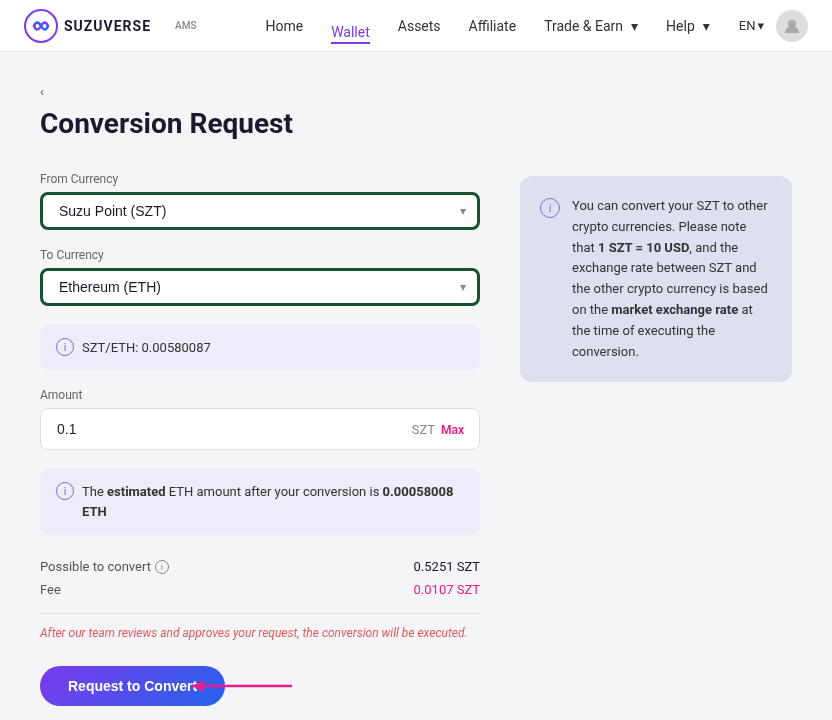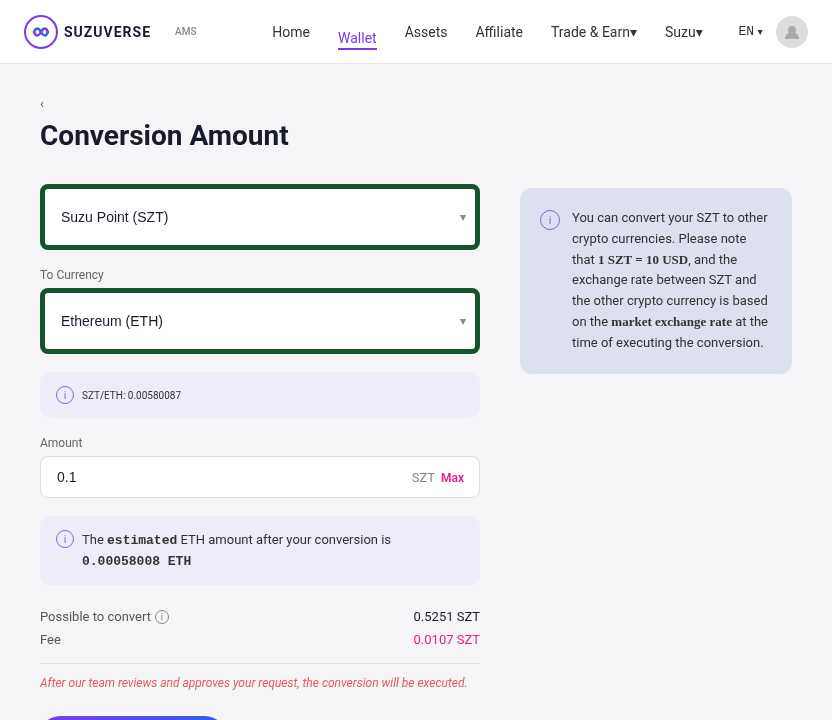--- a/index.html
+++ b/index.html
@@ -6,21 +6,21 @@
     body {
       font-family: -apple-system, BlinkMacSystemFont, 'Segoe UI', Roboto, sans-serif;
       background: #f5f5f7;
       min-height: 720px;
       width: 832px;
     }
 
     
     .navbar {
       background: #fff;
-      height: 64px;
+      height: 52px;
       display: flex;
       align-items: center;
       padding: 0 24px;
       border-bottom: 1px solid #e8e8e8;
       position: relative;
     }
     .nav-logo {
       display: flex;
       align-items: center;
       gap: 6px;
@@ -57,38 +57,37 @@
     }
     .nav-link.active {
       color: #7c3aed;
       border-bottom: 2px solid #7c3aed;
       padding-bottom: 2px;
       margin-top: 17px;
     }
     .nav-link-dropdown {
       display: flex;
       align-items: flex-end;
-      gap: 0;
+      gap: 8px;
       font-size: 14px;
       color: #333;
       cursor: pointer;
     }
     .nav-right {
       display: flex;
       align-items: center;
       gap: 12px;
     }
     .nav-lang {
       font-size: 13px;
       color: #333;
       cursor: pointer;
       display: flex;
       align-items: center;
       gap: 2px;
-      font-family: Liberation Mono, monospace;
     }
     .nav-avatar {
       width: 32px;
       height: 32px;
       border-radius: 50%;
       background: #ddd;
       display: flex;
       align-items: center;
       justify-content: center;
       cursor: pointer;
@@ -132,22 +131,22 @@
       font-size: 12px;
       color: #666;
       margin-bottom: 6px;
       display: block;
     }
     .select-wrapper {
       position: relative;
     }
     .form-select {
       width: 100%;
-      padding: 20px 16px;
-      border: 5px solid #14532d;
+      padding: 8px 16px;
+      border: 3px solid #14532d;
       border-radius: 8px;
       background: #fff;
       font-size: 14px;
       color: #1a1a2e;
       appearance: none;
       cursor: pointer;
       outline: none;
     }
     .select-arrow {
       position: absolute;
@@ -174,21 +173,21 @@
       border-radius: 50%;
       border: 1.5px solid #7c6fcf;
       display: flex;
       align-items: center;
       justify-content: center;
       font-size: 11px;
       color: #7c6fcf;
       flex-shrink: 0;
     }
     .rate-text {
-      font-size: 10px;
+      font-size: 13px;
       color: #333;
       text-align: center;
     }
 
     .amount-label {
       font-size: 12px;
       color: #666;
       margin-bottom: 6px;
       display: block;
     }
@@ -233,21 +232,20 @@
       gap: 8px;
       margin-bottom: 24px;
     }
     .estimate-text {
       font-size: 13px;
       color: #333;
       line-height: 1.5;
     }
     .estimate-text strong {
       font-weight: 700;
-      font-family: Liberation Mono, monospace;
     }
 
     .info-row {
       display: flex;
       justify-content: space-between;
       align-items: center;
       margin-bottom: 8px;
     }
     .info-row-label {
       font-size: 13px;
@@ -328,21 +326,20 @@
       flex-shrink: 0;
       margin-top: 2px;
     }
     .info-card-text {
       font-size: 13px;
       color: #333;
       line-height: 1.6;
     }
     .info-card-text strong {
       font-weight: 700;
-      font-family: Liberation Serif, serif;
     }
   </style>
 </head>
 <body>
 
 <nav class="navbar">
   <div class="nav-logo">
 
     <svg class="logo-icon" viewBox="0 0 34 34" fill="none" xmlns="http://www.w3.org/2000/svg">
       <circle cx="17" cy="17" r="16" stroke="#7c3aed" stroke-width="2" fill="none"></circle>
@@ -356,21 +353,21 @@
   <div class="nav-links">
     <a class="nav-link">Home</a>
     <a class="nav-link active">Wallet</a>
     <a class="nav-link">Assets</a>
     <a class="nav-link">Affiliate</a>
     <span class="nav-link-dropdown">
       <span>Trade &amp; Earn</span>
       <span>▾</span>
     </span>
     <span class="nav-link-dropdown">
-      <span>Suzu</span>
+      <span>Help</span>
       <span>▾</span>
     </span>
   </div>
 
   <div class="nav-right">
     <span class="nav-lang">
       <span>EN</span>
       <span>▾</span>
     </span>
     <div class="nav-avatar">
@@ -381,28 +378,29 @@
     </div>
   </div>
 </nav>
 
 <div class="main-content">
 
   <div class="back-link">
     <span>‹</span>
   </div>
 
-  <h1 class="page-title">Conversion Amount</h1>
+  <h1 class="page-title">Conversion Request</h1>
 
   <div class="content-grid">
 
     <div class="left-panel">
 
       
       <div class="form-group">
+        <label class="form-label">From Currency</label>
         <div class="select-wrapper">
           <select class="form-select">
             <option>Suzu Point (SZT)</option>
           </select>
           <span class="select-arrow">▾</span>
         </div>
       </div>
 
       
       <div class="form-group">

